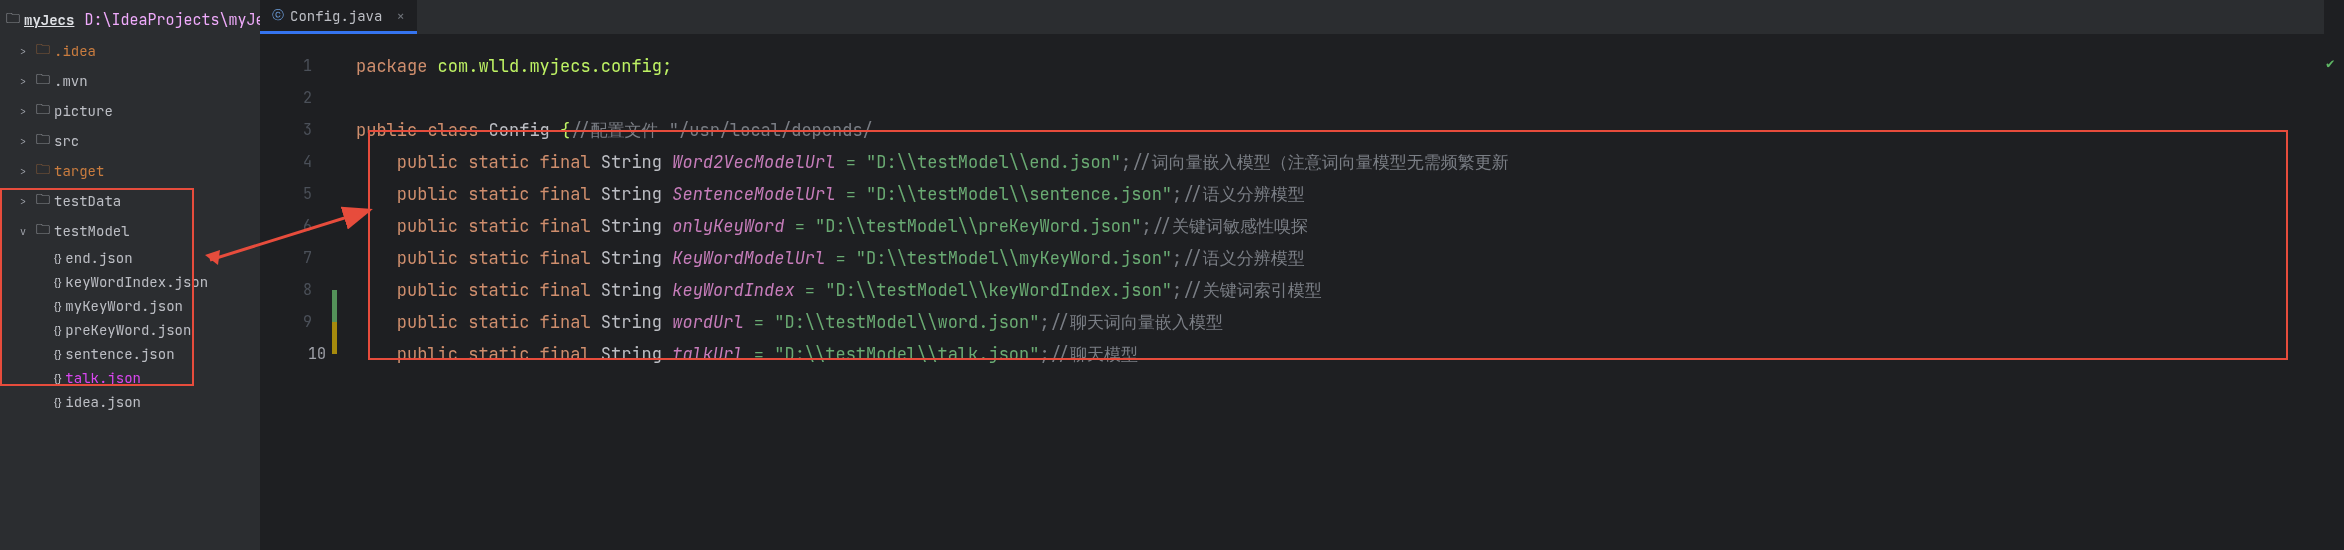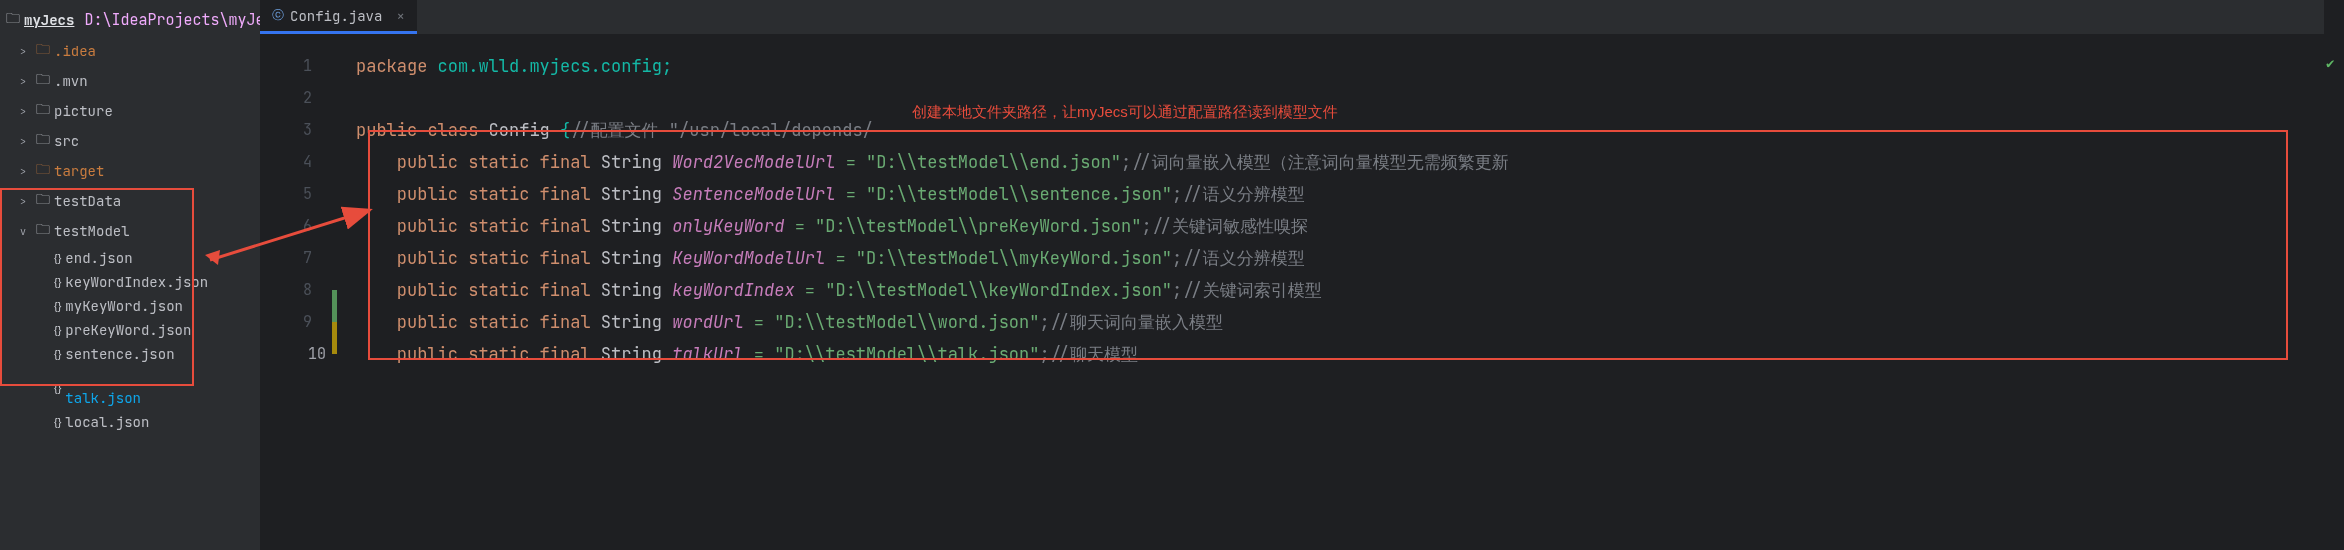--- a/index.html
+++ b/index.html
@@ -38,21 +38,21 @@
       font-size: 14px;
       position: relative;
     }
     .tree-item.nested { padding-left: 40px; }
     .chevron { width: 12px; color: #9da0a8; font-size: 10px; display: inline-block; }
     .folder-icon { color: #ced0d6; }
     .folder-icon.orange { color: #c97c3f; }
     .json-icon { color: #ced0d6; font-family: sans-serif; font-size: 11px; }
     .tree-label { color: #bcbec4; }
     .tree-label.orange { color: #c97c3f; text-align: center; }
-    .tree-label.green { color: #0ea5e9; margin-top: 20px; }
+    .tree-label.green { color: #d946ef; }
     .redbox-sidebar {
       position: absolute;
       border: 2px solid #e74c3c;
       pointer-events: none;
     }
     .editor-area {
       flex: 1;
       display: flex;
       flex-direction: column;
       background: #1e1f22;
@@ -97,21 +97,21 @@
       line-height: 32px;
       position: relative;
       flex: 1;
     }
     .code-line { height: 32px; white-space: pre; }
     .kw { color: #cf8e6d; margin-left: 24px; }
     .cls { color: #bcbec4; }
     .str { color: #6aab73; }
     .field { color: #c77dbb; font-style: italic; }
     .comment { color: #7a7e85; }
-    .punct { color: #14b8a6; }
+    .punct { color: #bef264; }
     .annotation-red {
       color: #e74c3c;
       position: absolute;
       font-family: sans-serif;
       font-size: 15px;
     }
     .redbox-code {
       position: absolute;
       border: 2px solid #e74c3c;
       pointer-events: none;
@@ -203,21 +203,21 @@
     <div class="tree-item nested">
       <span class="json-icon">{}</span>
       <span class="tree-label">sentence.json</span>
     </div>
     <div class="tree-item nested">
       <span class="json-icon">{}</span>
       <span class="tree-label green">talk.json</span>
     </div>
     <div class="tree-item nested">
       <span class="json-icon">{}</span>
-      <span class="tree-label">local.json</span>
+      <span class="tree-label">idea.json</span>
     </div>
     <div class="redbox-sidebar" style="left:0;top:152px;width:194px;height:198px;"></div>
   </div>
 </div>
 
 <div class="editor-area">
   <div class="tabs">
     <div class="tab">
       <span class="file-icon">ⓒ</span>
       <span>Config.java</span>
@@ -245,21 +245,20 @@
       <div class="code-line"></div>
       <div class="code-line"><span class="kw">public class</span><span class="cls"> Config </span><span class="punct">{</span><span class="comment">//配置文件 "/usr/local/depends/</span></div>
       <div class="code-line">    <span class="kw">public static final</span><span class="cls"> String </span><span class="field">Word2VecModelUrl</span><span class="str"> = "D:\\testModel\\end.json"</span><span class="comment">;//词向量嵌入模型（注意词向量模型无需频繁更新</span></div>
       <div class="code-line">    <span class="kw">public static final</span><span class="cls"> String </span><span class="field">SentenceModelUrl</span><span class="str"> = "D:\\testModel\\sentence.json"</span><span class="comment">;//语义分辨模型</span></div>
       <div class="code-line">    <span class="kw">public static final</span><span class="cls"> String </span><span class="field">onlyKeyWord</span><span class="str"> = "D:\\testModel\\preKeyWord.json"</span><span class="comment">;//关键词敏感性嗅探</span></div>
       <div class="code-line">    <span class="kw">public static final</span><span class="cls"> String </span><span class="field">KeyWordModelUrl</span><span class="str"> = "D:\\testModel\\myKeyWord.json"</span><span class="comment">;//语义分辨模型</span></div>
       <div class="code-line">    <span class="kw">public static final</span><span class="cls"> String </span><span class="field">keyWordIndex</span><span class="str"> = "D:\\testModel\\keyWordIndex.json"</span><span class="comment">;//关键词索引模型</span></div>
       <div class="code-line">    <span class="kw">public static final</span><span class="cls"> String </span><span class="field">wordUrl</span><span class="str"> = "D:\\testModel\\word.json"</span><span class="comment">;//聊天词向量嵌入模型</span></div>
       <div class="code-line">    <span class="kw">public static final</span><span class="cls"> String </span><span class="field">talkUrl</span><span class="str"> = "D:\\testModel\\talk.json"</span><span class="comment">;//聊天模型</span></div>
 
-      <div class="annotation-red" style="left:580px;top:62px;">创建本地文件夹路径，让myJecs可以通过配置路径读到模型文件</div>
       <div class="redbox-code" style="left:36px;top:96px;width:1920px;height:230px;"></div>
     </div>
   </div>
 
   <svg class="arrow-svg" style="left:-70px;top:200px;width:200px;height:80px;">
     <defs>
       <marker id="arrowhead" markerWidth="10" markerHeight="8" refX="1" refY="4" orient="auto">
         <polygon points="10 0, 0 4, 10 8" fill="#e74c3c"></polygon>
       </marker>
     </defs>

